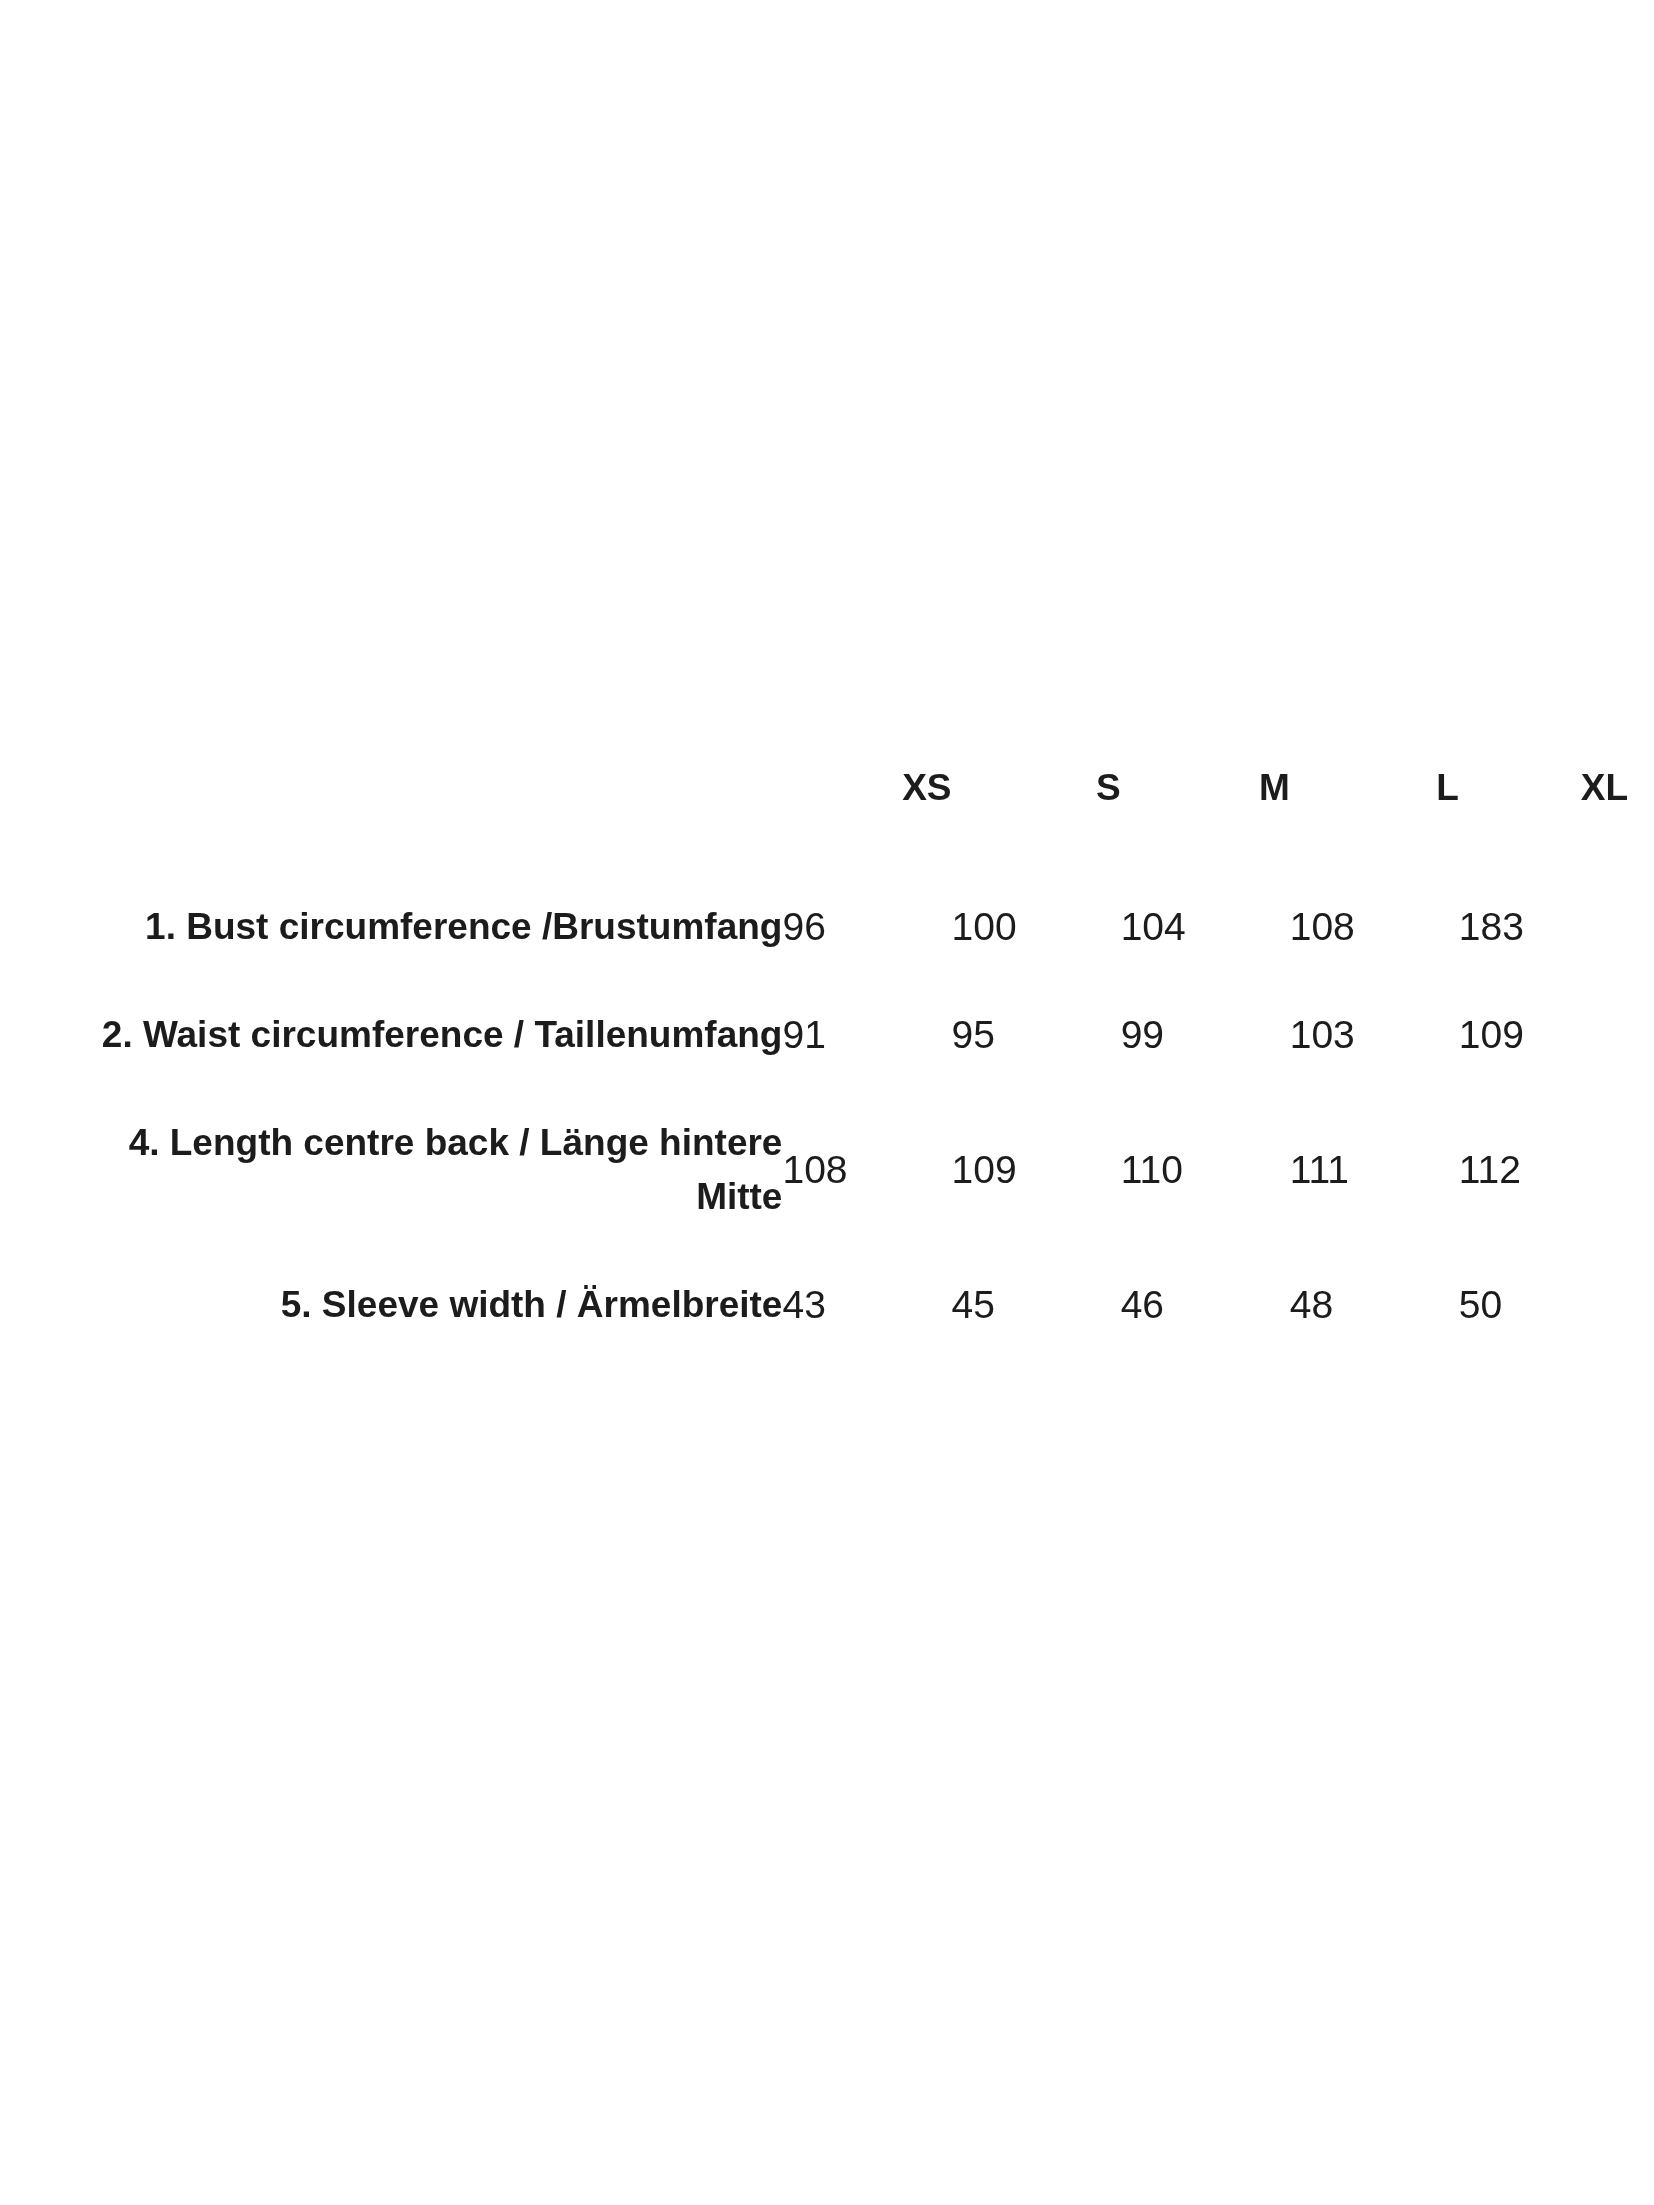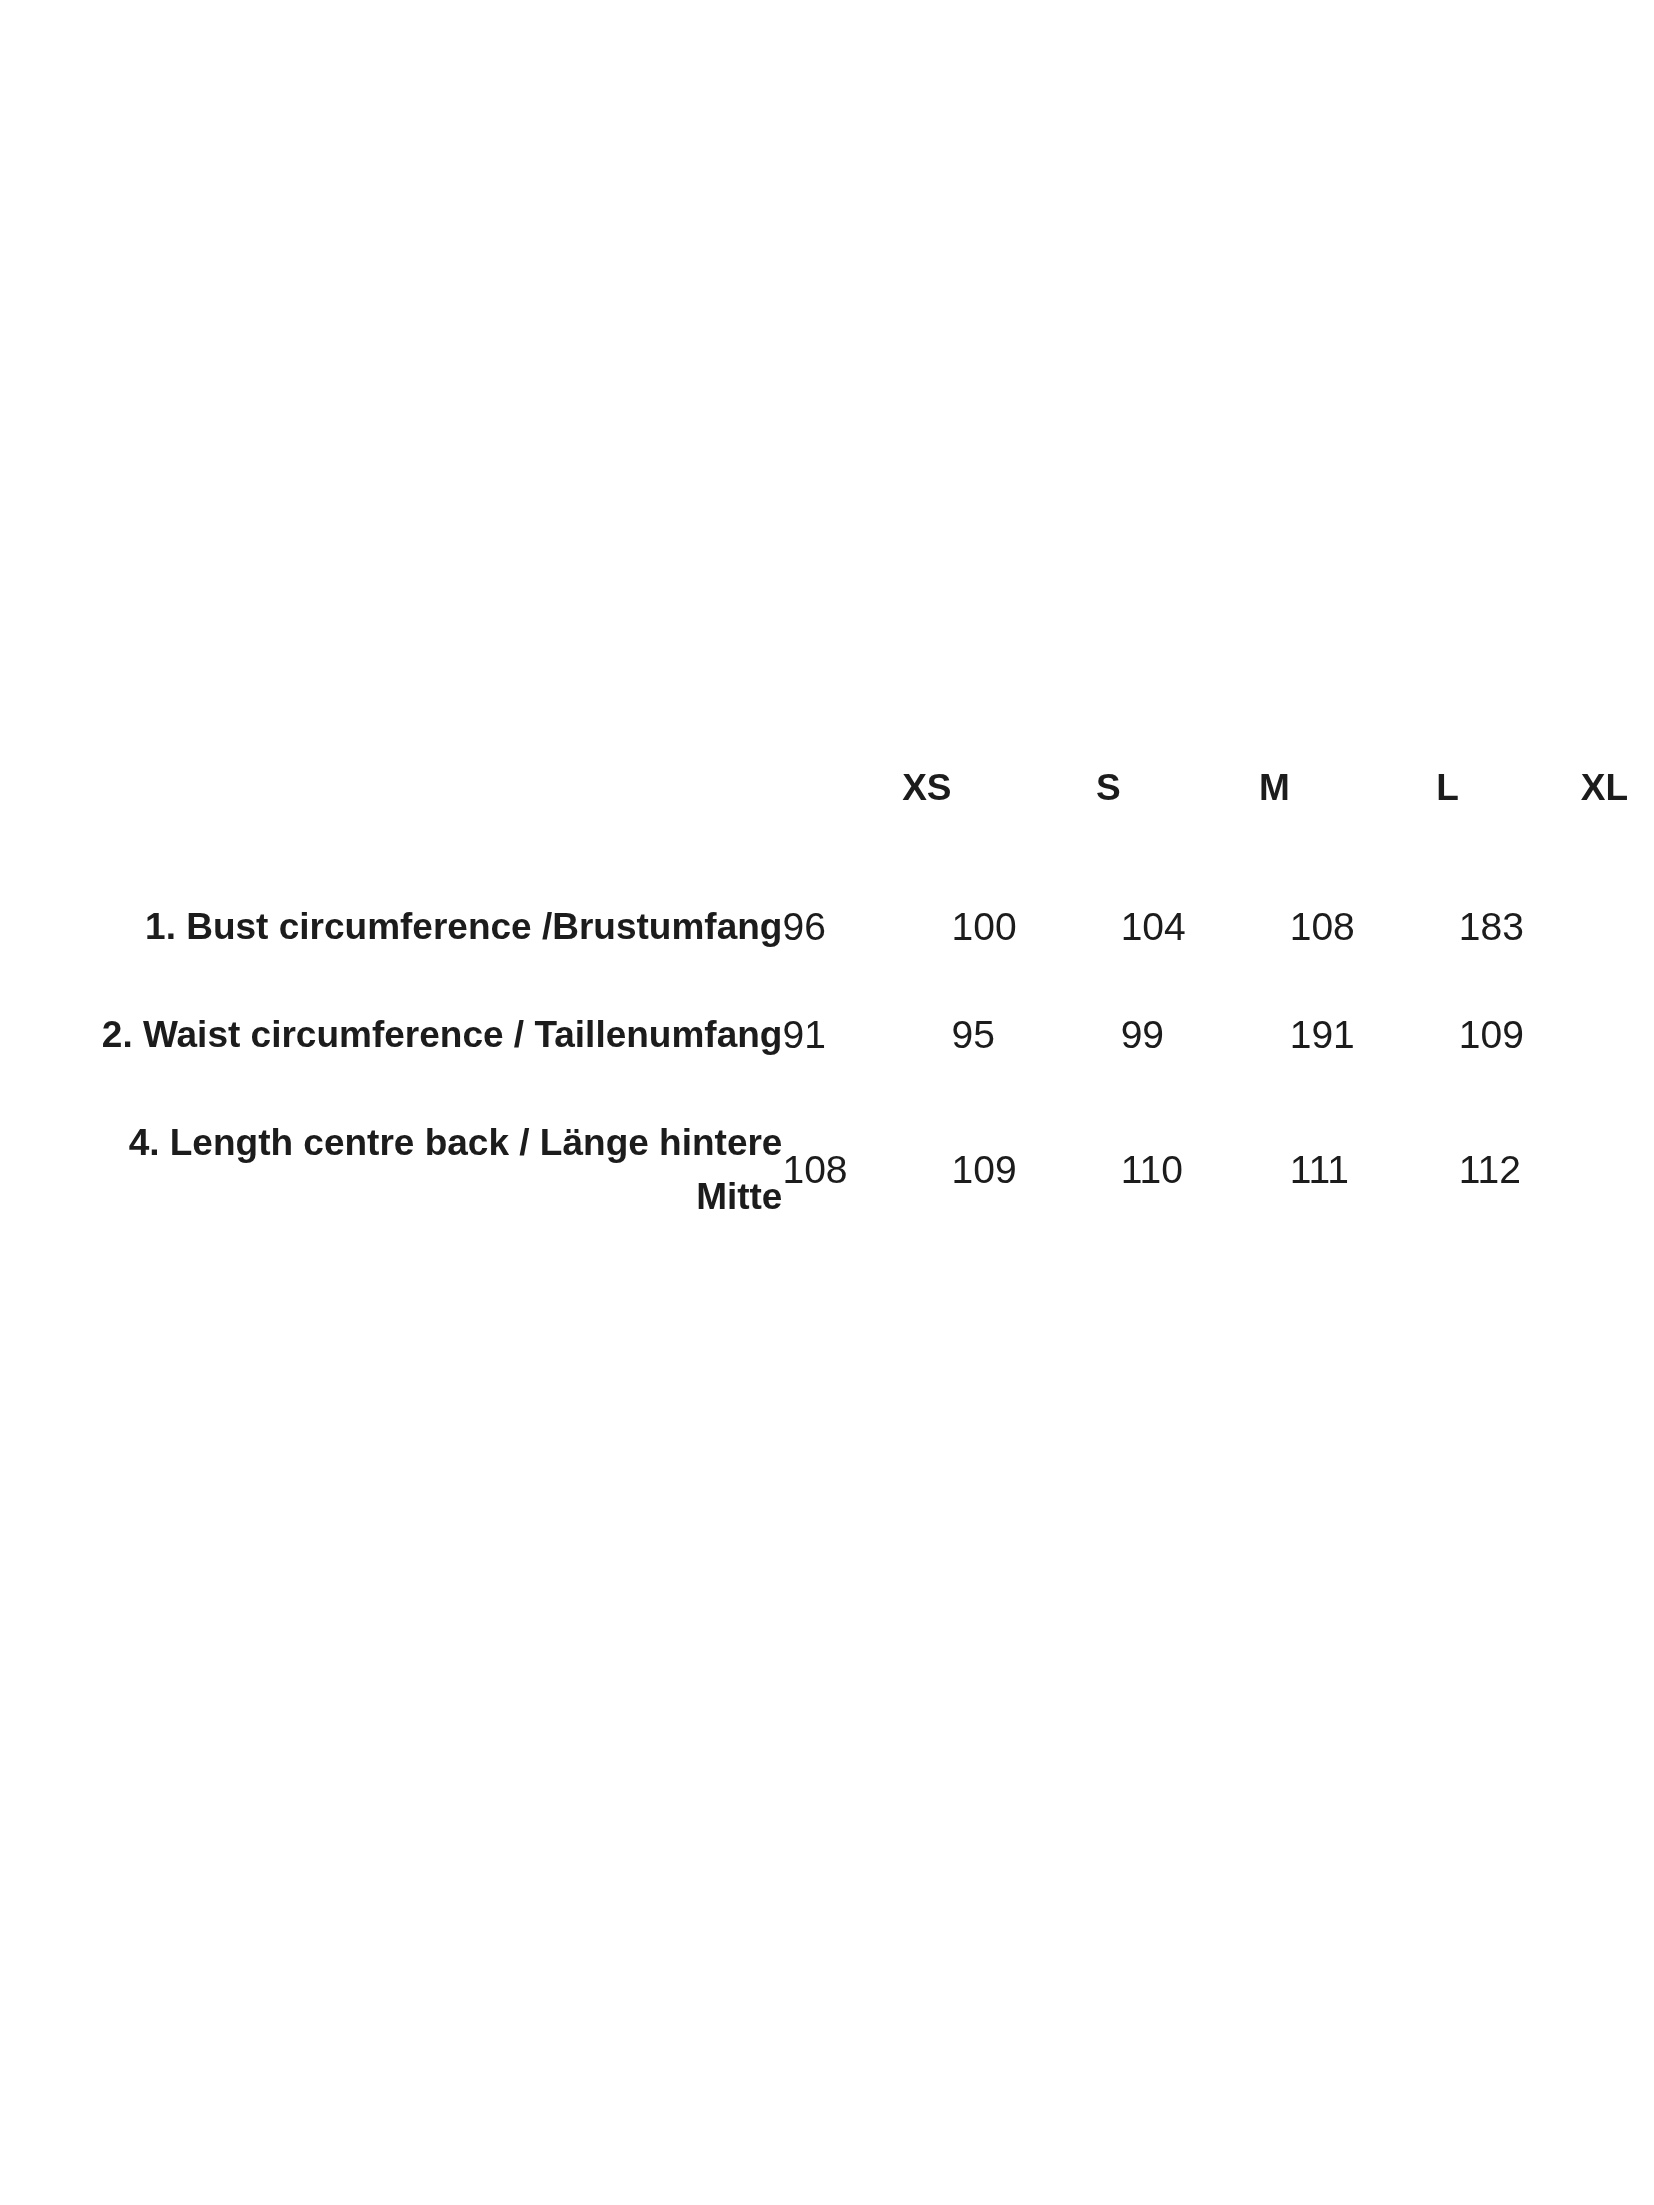--- a/index.html
+++ b/index.html
@@ -84,27 +84,35 @@
         <td class="val">100</td>
         <td class="val">104</td>
         <td class="val">108</td>
         <td class="val">183</td>
       </tr>
       <tr>
         <td class="row-label">2. Waist circumference / Taillenumfang</td>
         <td class="val">91</td>
         <td class="val">95</td>
         <td class="val">99</td>
-        <td class="val">191</td>
+        <td class="val">103</td>
         <td class="val">109</td>
       </tr>
       <tr>
         <td class="row-label">4. Length centre back / Länge hintere Mitte</td>
         <td class="val">108</td>
         <td class="val">109</td>
         <td class="val">110</td>
         <td class="val">111</td>
         <td class="val">112</td>
       </tr>
+      <tr>
+        <td class="row-label">5. Sleeve width / Ärmelbreite</td>
+        <td class="val">43</td>
+        <td class="val">45</td>
+        <td class="val">46</td>
+        <td class="val">48</td>
+        <td class="val">50</td>
+      </tr>
     </tbody>
   </table>
 </div>
 
 
 </body></html>

